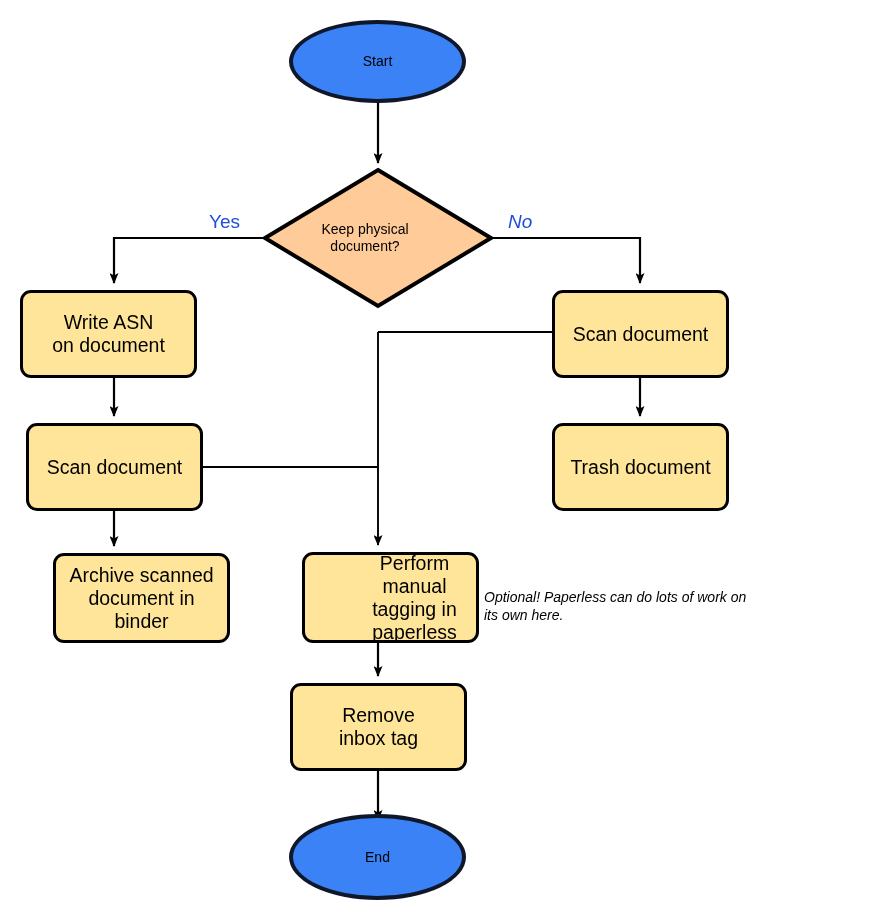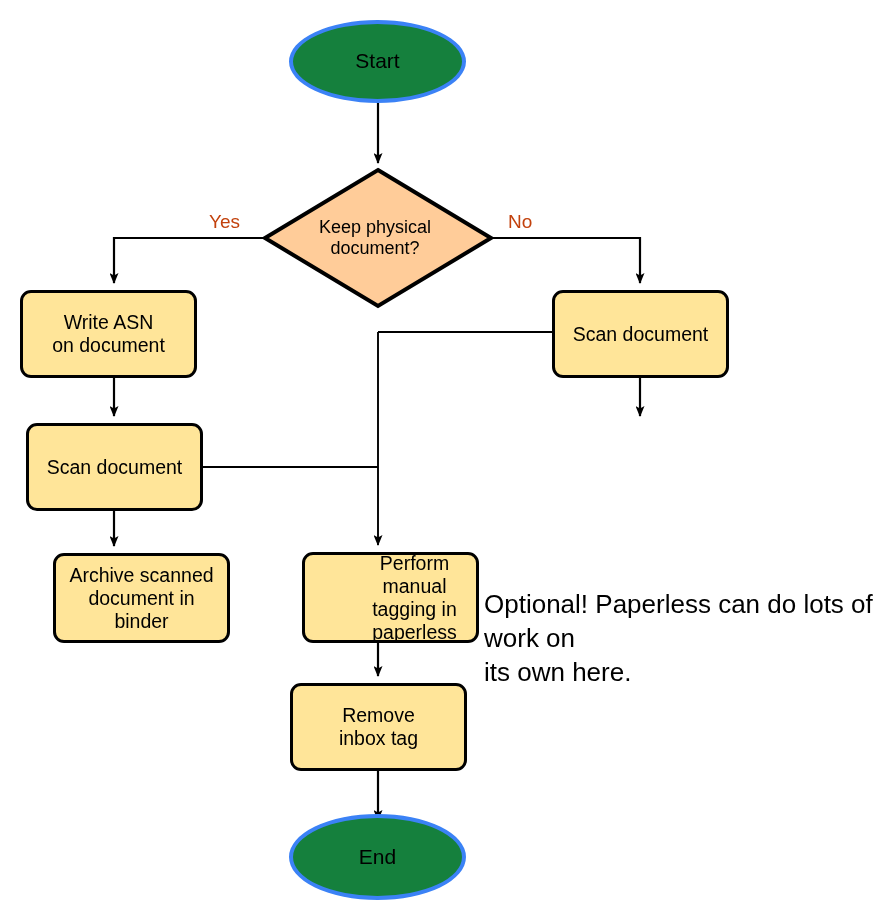--- a/index.html
+++ b/index.html
@@ -39,34 +39,35 @@
     line-height: 1.18;
     white-space: pre-line;
   }
   .node-process {
     background: #ffe599;
     border: 3px solid #000000;
     border-radius: 11px;
     font-size: 19.5px;
   }
   .node-terminal {
-    background: #15803d;
-    border: 4px solid #3b82f6;
+    background: #3b82f6;
+    border: 4px solid #0f172a;
     border-radius: 50%;
-    font-size: 21px;
+    font-size: 14px;
   }
   .edge-label {
     position: absolute;
     font-size: 19px;
-    color: #c2410c;
+    color: #1d4ed8;
     white-space: nowrap;
   }
   .annotation {
     position: absolute;
-    font-size: 26px;
+    font-size: 14px;
+    font-style: italic;
     color: #000000;
     line-height: 1.3;
     white-space: pre-line;
   }
 </style>
 </head>
 <body>
 
 <div id="diagram-root">
 
@@ -123,48 +124,51 @@
 
     <g>
       <path d="M378,170 L491,238 L378,306 L265,238 Z" fill="#ffcc99" stroke="#000000" stroke-width="4" stroke-linejoin="miter"></path>
     </g>
   </svg>
 
   <div class="node node-terminal" style="left:289px; top:20px; width:177px; height:83px;">
     <span>Start</span>
   </div>
 
-  <div class="node" style="left:282px; top:196px; width:186px; height:84px; font-size:18px;">
+  <div class="node" style="left:272px; top:196px; width:186px; height:84px; font-size:14px;">
     <span>Keep physical
 document?</span>
   </div>
 
   <div class="edge-label" style="left:209px; top:211px;">Yes</div>
 
-  <div class="edge-label" style="left:508px; top:211px;">No</div>
+  <div class="edge-label" style="left:508px; top:211px;font-style:italic;">No</div>
 
   <div class="node node-process" style="left:20px; top:290px; width:177px; height:88px;">
     <span>Write ASN
 on document</span>
   </div>
 
   <div class="node node-process" style="left:26px; top:423px; width:177px; height:88px;">
     <span>Scan document</span>
   </div>
 
   <div class="node node-process" style="left:26px; top:553px; width:177px; height:90px;margin-left:27px;">
     <span>Archive scanned
 document in
 binder</span>
   </div>
 
   <div class="node node-process" style="left:552px; top:290px; width:177px; height:88px;">
     <span>Scan document</span>
   </div>
 
+  <div class="node node-process" style="left:552px; top:423px; width:177px; height:88px;">
+    <span>Trash document</span>
+  </div>
 
   <div class="node node-process" style="left:302px; top:552px; width:177px; height:91px;padding-left:48px;">
     <span>Perform manual
 tagging in
 paperless</span>
   </div>
 
   <div class="node node-process" style="left:290px; top:683px; width:177px; height:88px;">
     <span>Remove
 inbox tag</span>

